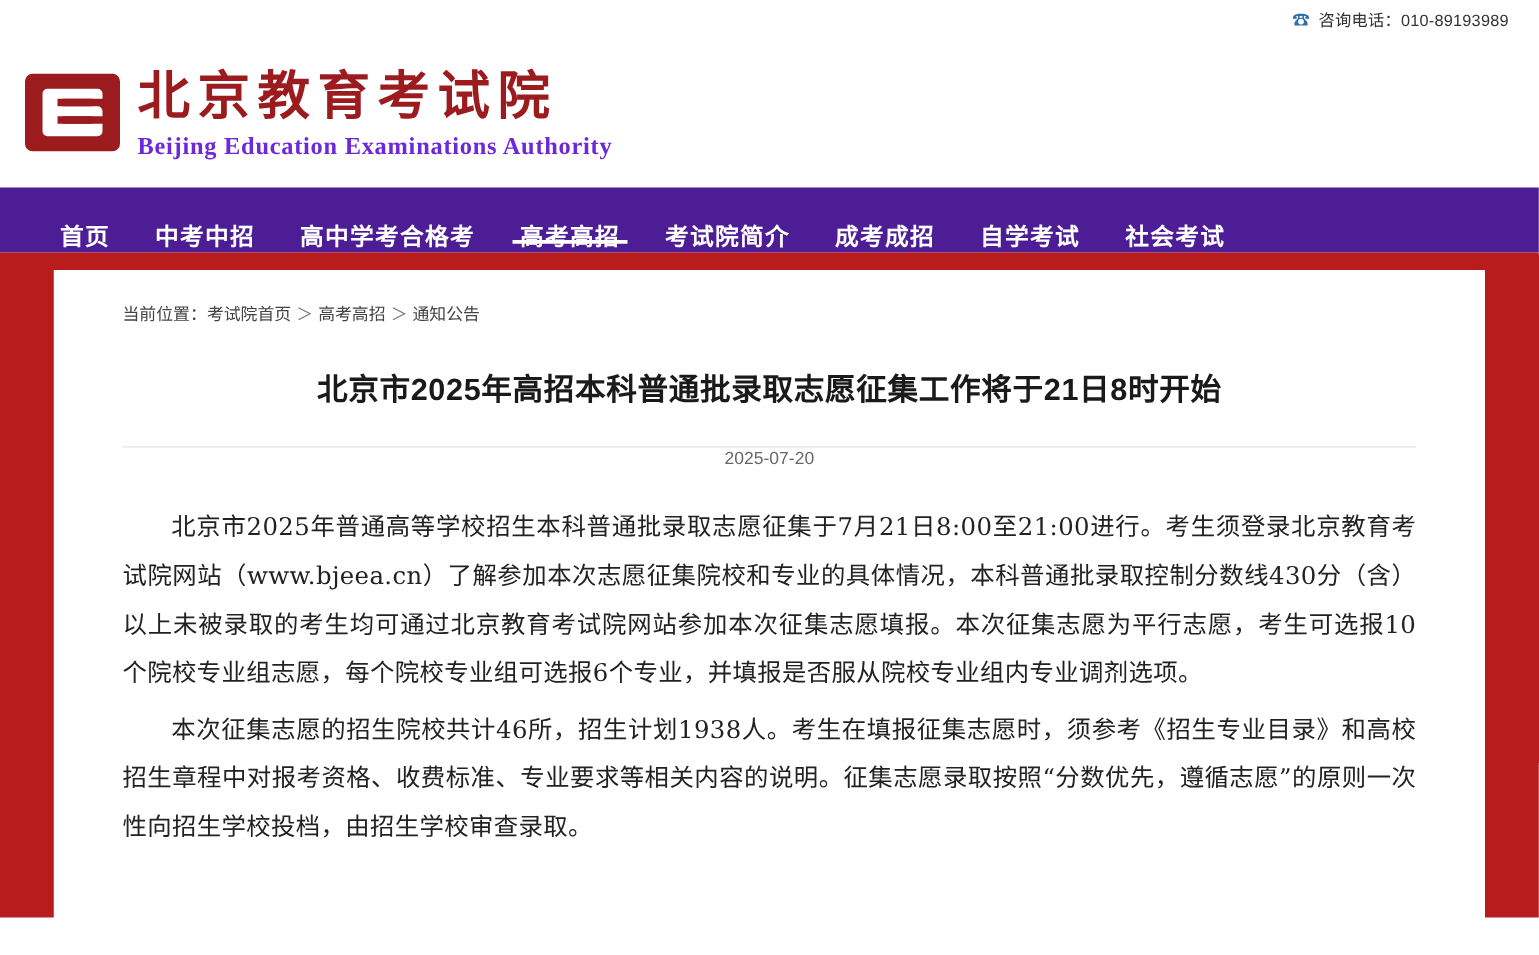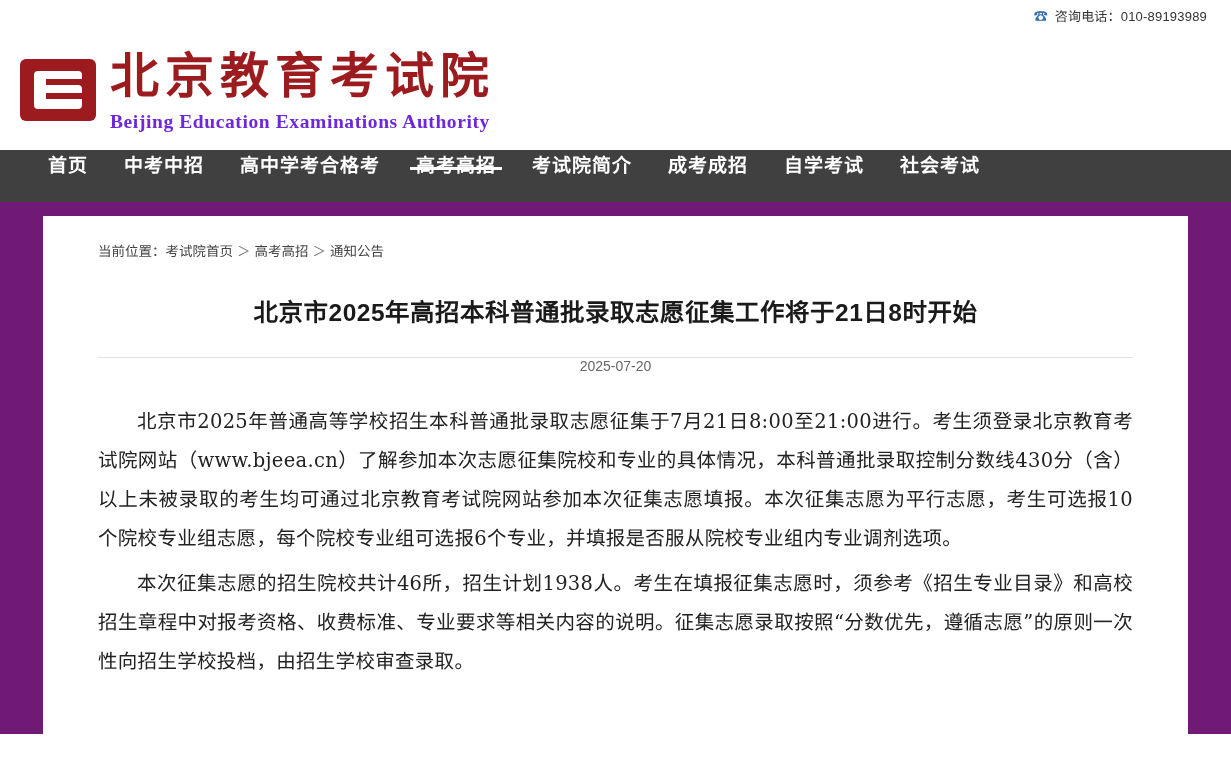--- a/index.html
+++ b/index.html
@@ -62,43 +62,43 @@
   }
   .logo-mark svg { display:block; }
   .logo-text {
     display: flex;
     flex-direction: column;
     justify-content: center;
     padding-top: 4px;
   }
   .logo-cn {
     font-family: "DejaVu Serif", "Liberation Serif", serif;
-    font-size: 49px;
+    font-size: 42px;
     font-weight: bold;
     color: #9b1b1e;
     letter-spacing: 6px;
     line-height: 1.05;
     white-space: nowrap;
   }
   .logo-en {
     font-family: "Liberation Serif", serif;
     font-size: 19.5px;
     font-weight: bold;
     color: #6d28d9;
     letter-spacing: 0.6px;
     margin-top: 8px;
     white-space: nowrap;
   }
 
   
   .nav {
     height: 52px;
-    background: #404040;
-    display: flex;
-    align-items: flex-start;
+    background: #4c1d95;
+    display: flex;
+    align-items: flex-end;
     padding-left: 30px;
     overflow: hidden;
   }
   .nav-item {
     display: flex;
     align-items: center;
     padding: 0 18px;
     color: #ffffff;
     font-size: 19px;
     font-weight: bold;
@@ -112,21 +112,21 @@
     position: absolute;
     left: 12px;
     right: 12px;
     bottom: 7px;
     height: 3px;
     background: #ffffff;
   }
 
   
   .content-wrap {
-    background: #701a75;
+    background: #b91c1c;
     padding: 14px 0 0 0;
     height: 532px;
     box-sizing: border-box;
   }
   .content {
     width: 1145px;
     margin: 0 auto;
     background: #ffffff;
     min-height: 520px;
     box-sizing: border-box;

